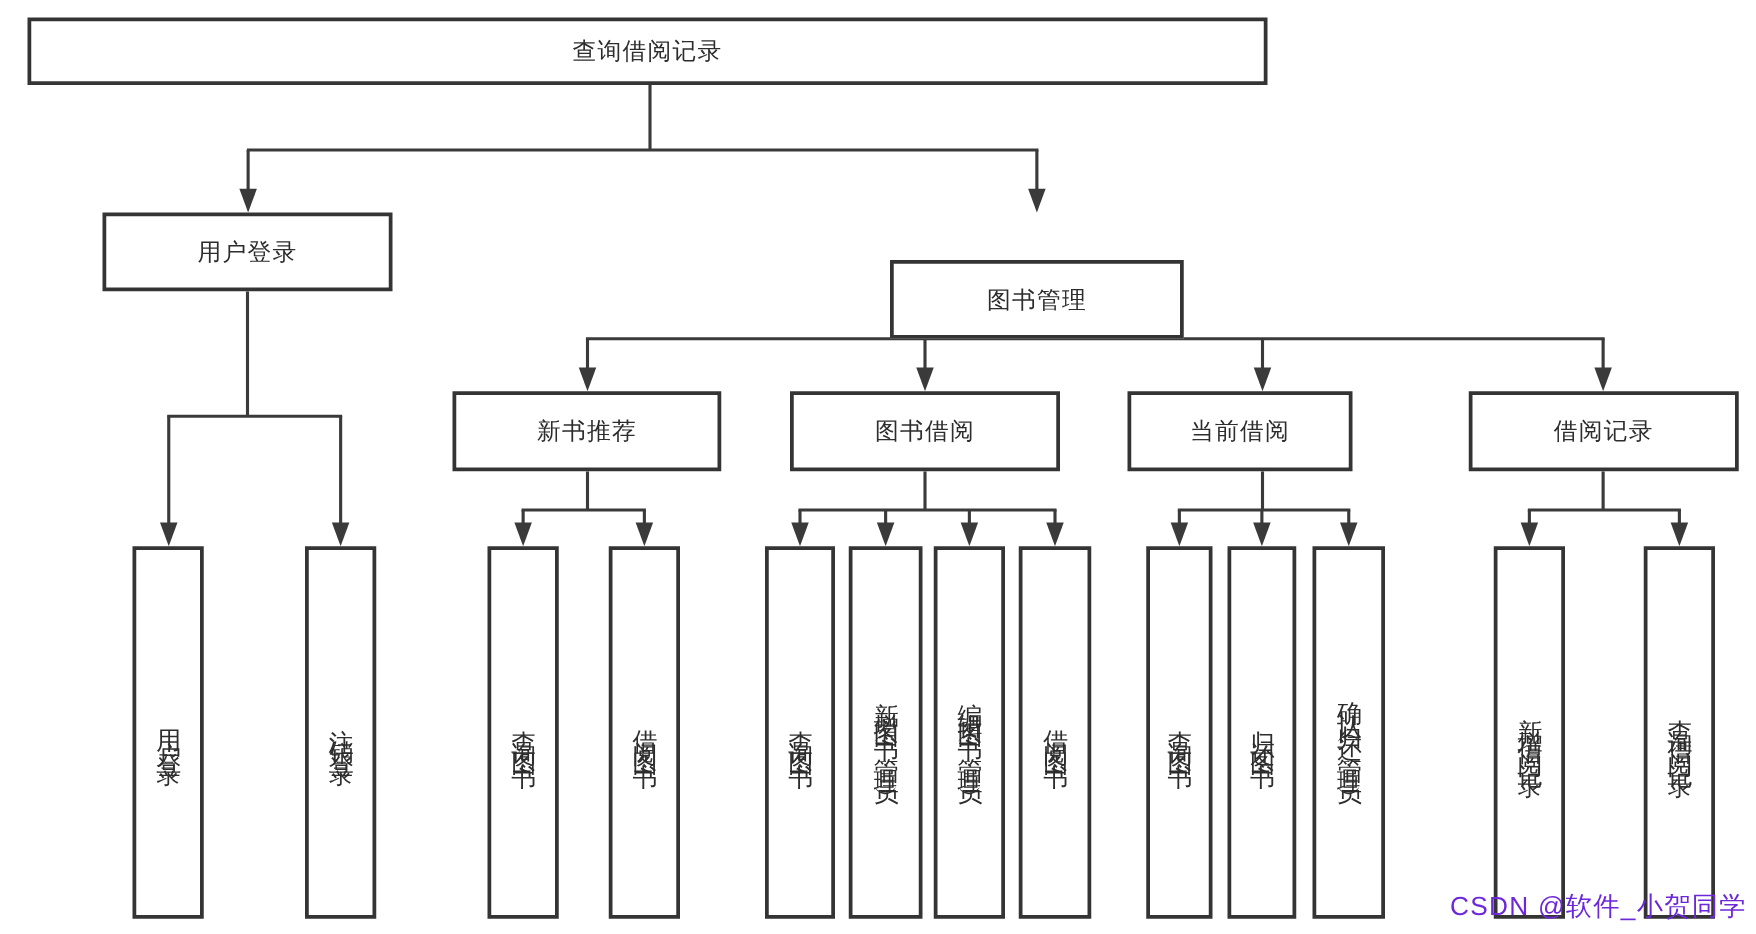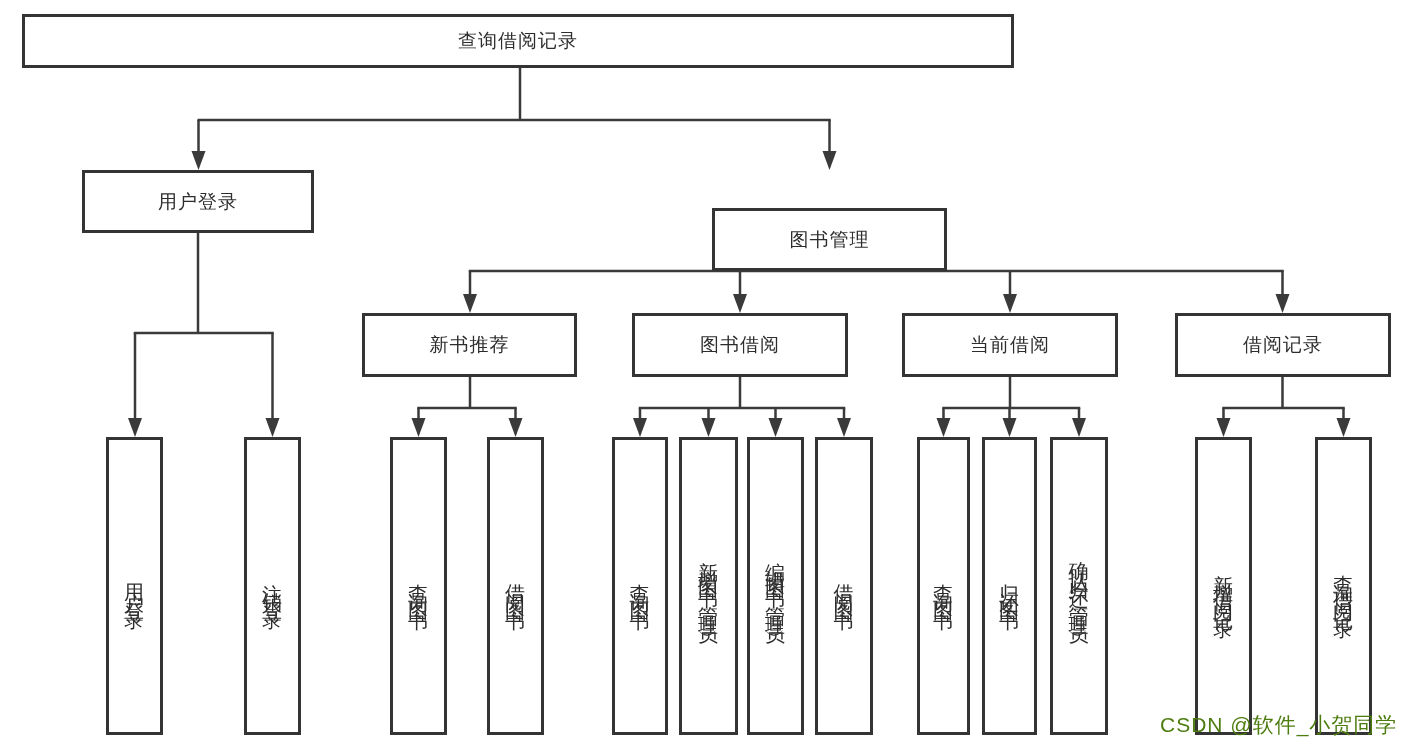--- a/index.html
+++ b/index.html
@@ -48,21 +48,21 @@
   }
   
   #node-root { left: 22px; top: 14px; width: 992px; height: 54px; }
   
   #node-user-login { left: 82px;  top: 170px; width: 232px; height: 63px; }
   #node-book-mgmt  { left: 712px; top: 170px; width: 235px; height: 63px; margin-top: 38px; }
   
   .l3 { top: 313px; height: 64px; }
   #node-new-books      { left: 362px;  width: 215px; }
   #node-book-borrow    { left: 632px;  width: 216px; }
-  #node-current-borrow { left: 902px;  width: 216px; }
+  #node-current-borrow { left: 902px;  width: 180px; }
   #node-borrow-records { left: 1175px; width: 216px; font-family: Liberation Serif, serif; }
   
   .leaf { top: 437px; height: 298px; }
   #leaf-user-login   { left: 106px;  width: 57px; }
   #leaf-logout       { left: 244px;  width: 57px; }
   #leaf-nb-query     { left: 390px;  width: 57px; }
   #leaf-nb-borrow    { left: 487px;  width: 57px; }
   #leaf-bb-query     { left: 612px;  width: 56px; }
   #leaf-bb-add       { left: 679px;  width: 59px; }
   #leaf-bb-edit      { left: 747px;  width: 57px; }
@@ -71,21 +71,21 @@
   #leaf-cb-return    { left: 982px;  width: 55px; }
   #leaf-cb-confirm   { left: 1050px; width: 58px; }
   #leaf-br-add       { left: 1195px; width: 57px; }
   #leaf-br-query     { left: 1315px; width: 57px; }
   #watermark {
     position: absolute;
     left: 1160px;
     top: 711px;
     font-size: 21px;
     letter-spacing: 1px;
-    color: #4d7c0f;
+    color: #6d28d9;
     white-space: nowrap;
     z-index: 5;
   }
 </style>
 </head>
 <body>
 
 <div id="stage">
 
   <svg id="connectors" viewBox="0 0 1405 747" xmlns="http://www.w3.org/2000/svg">

